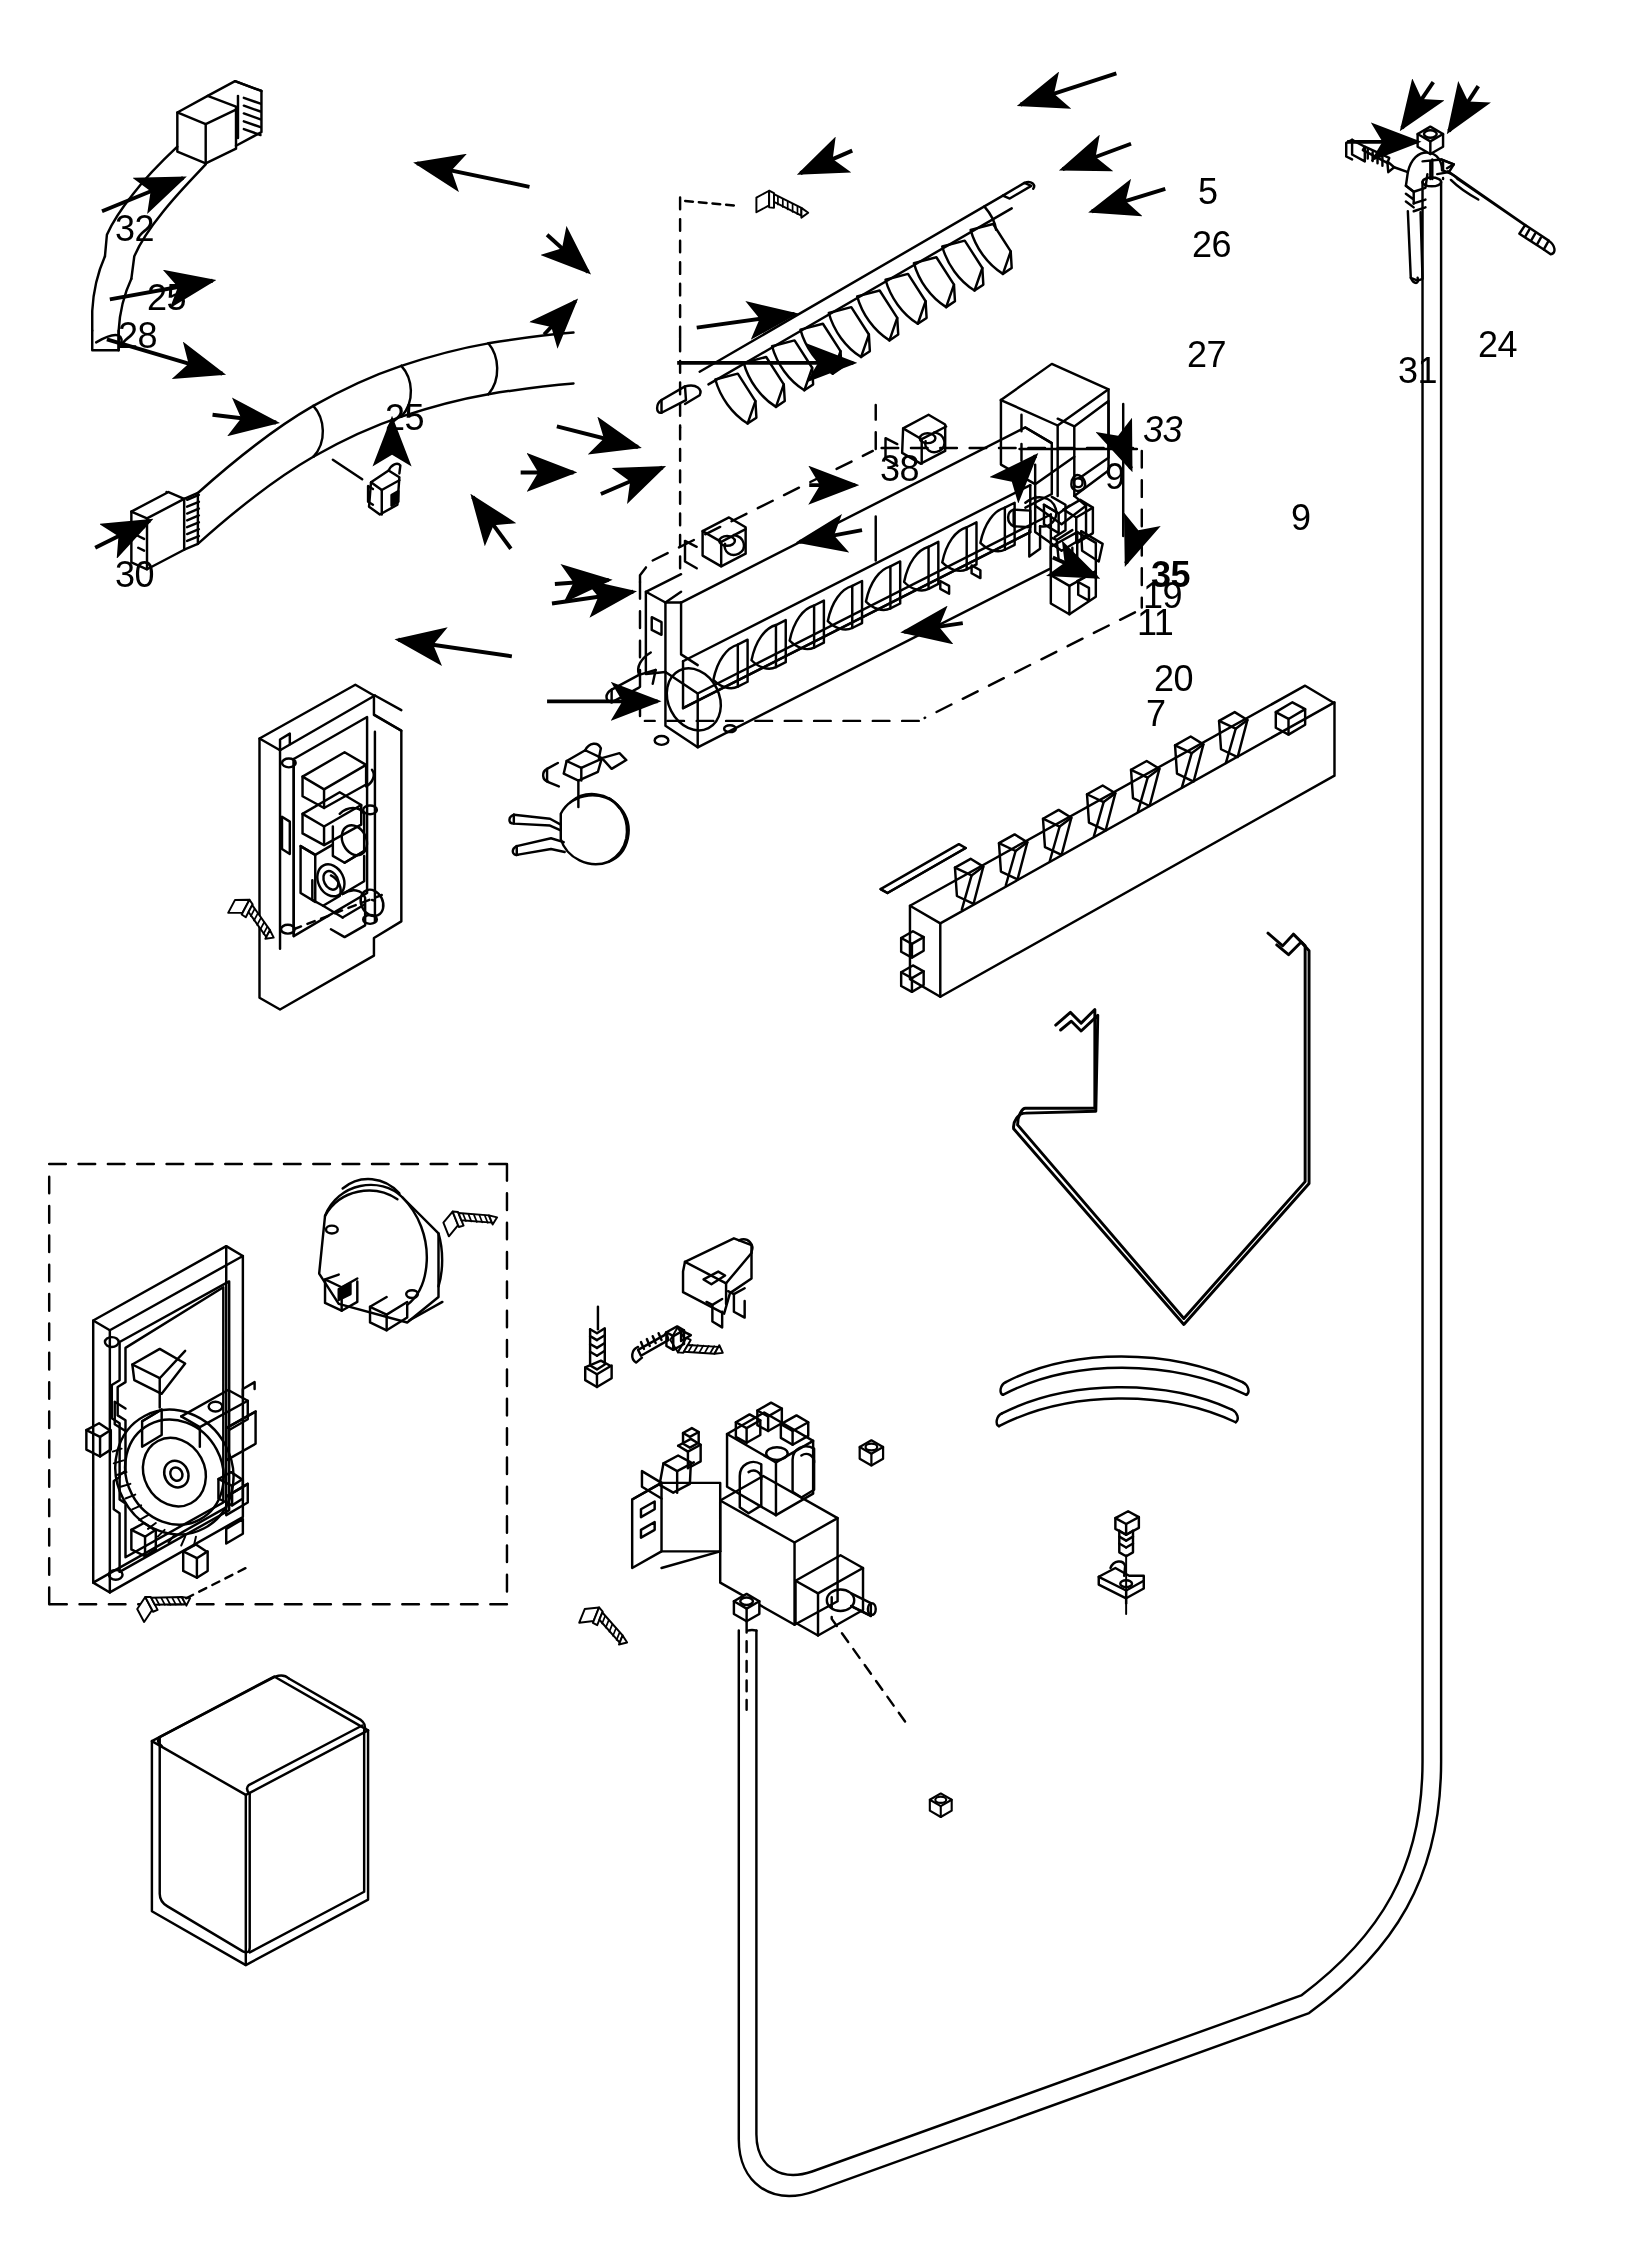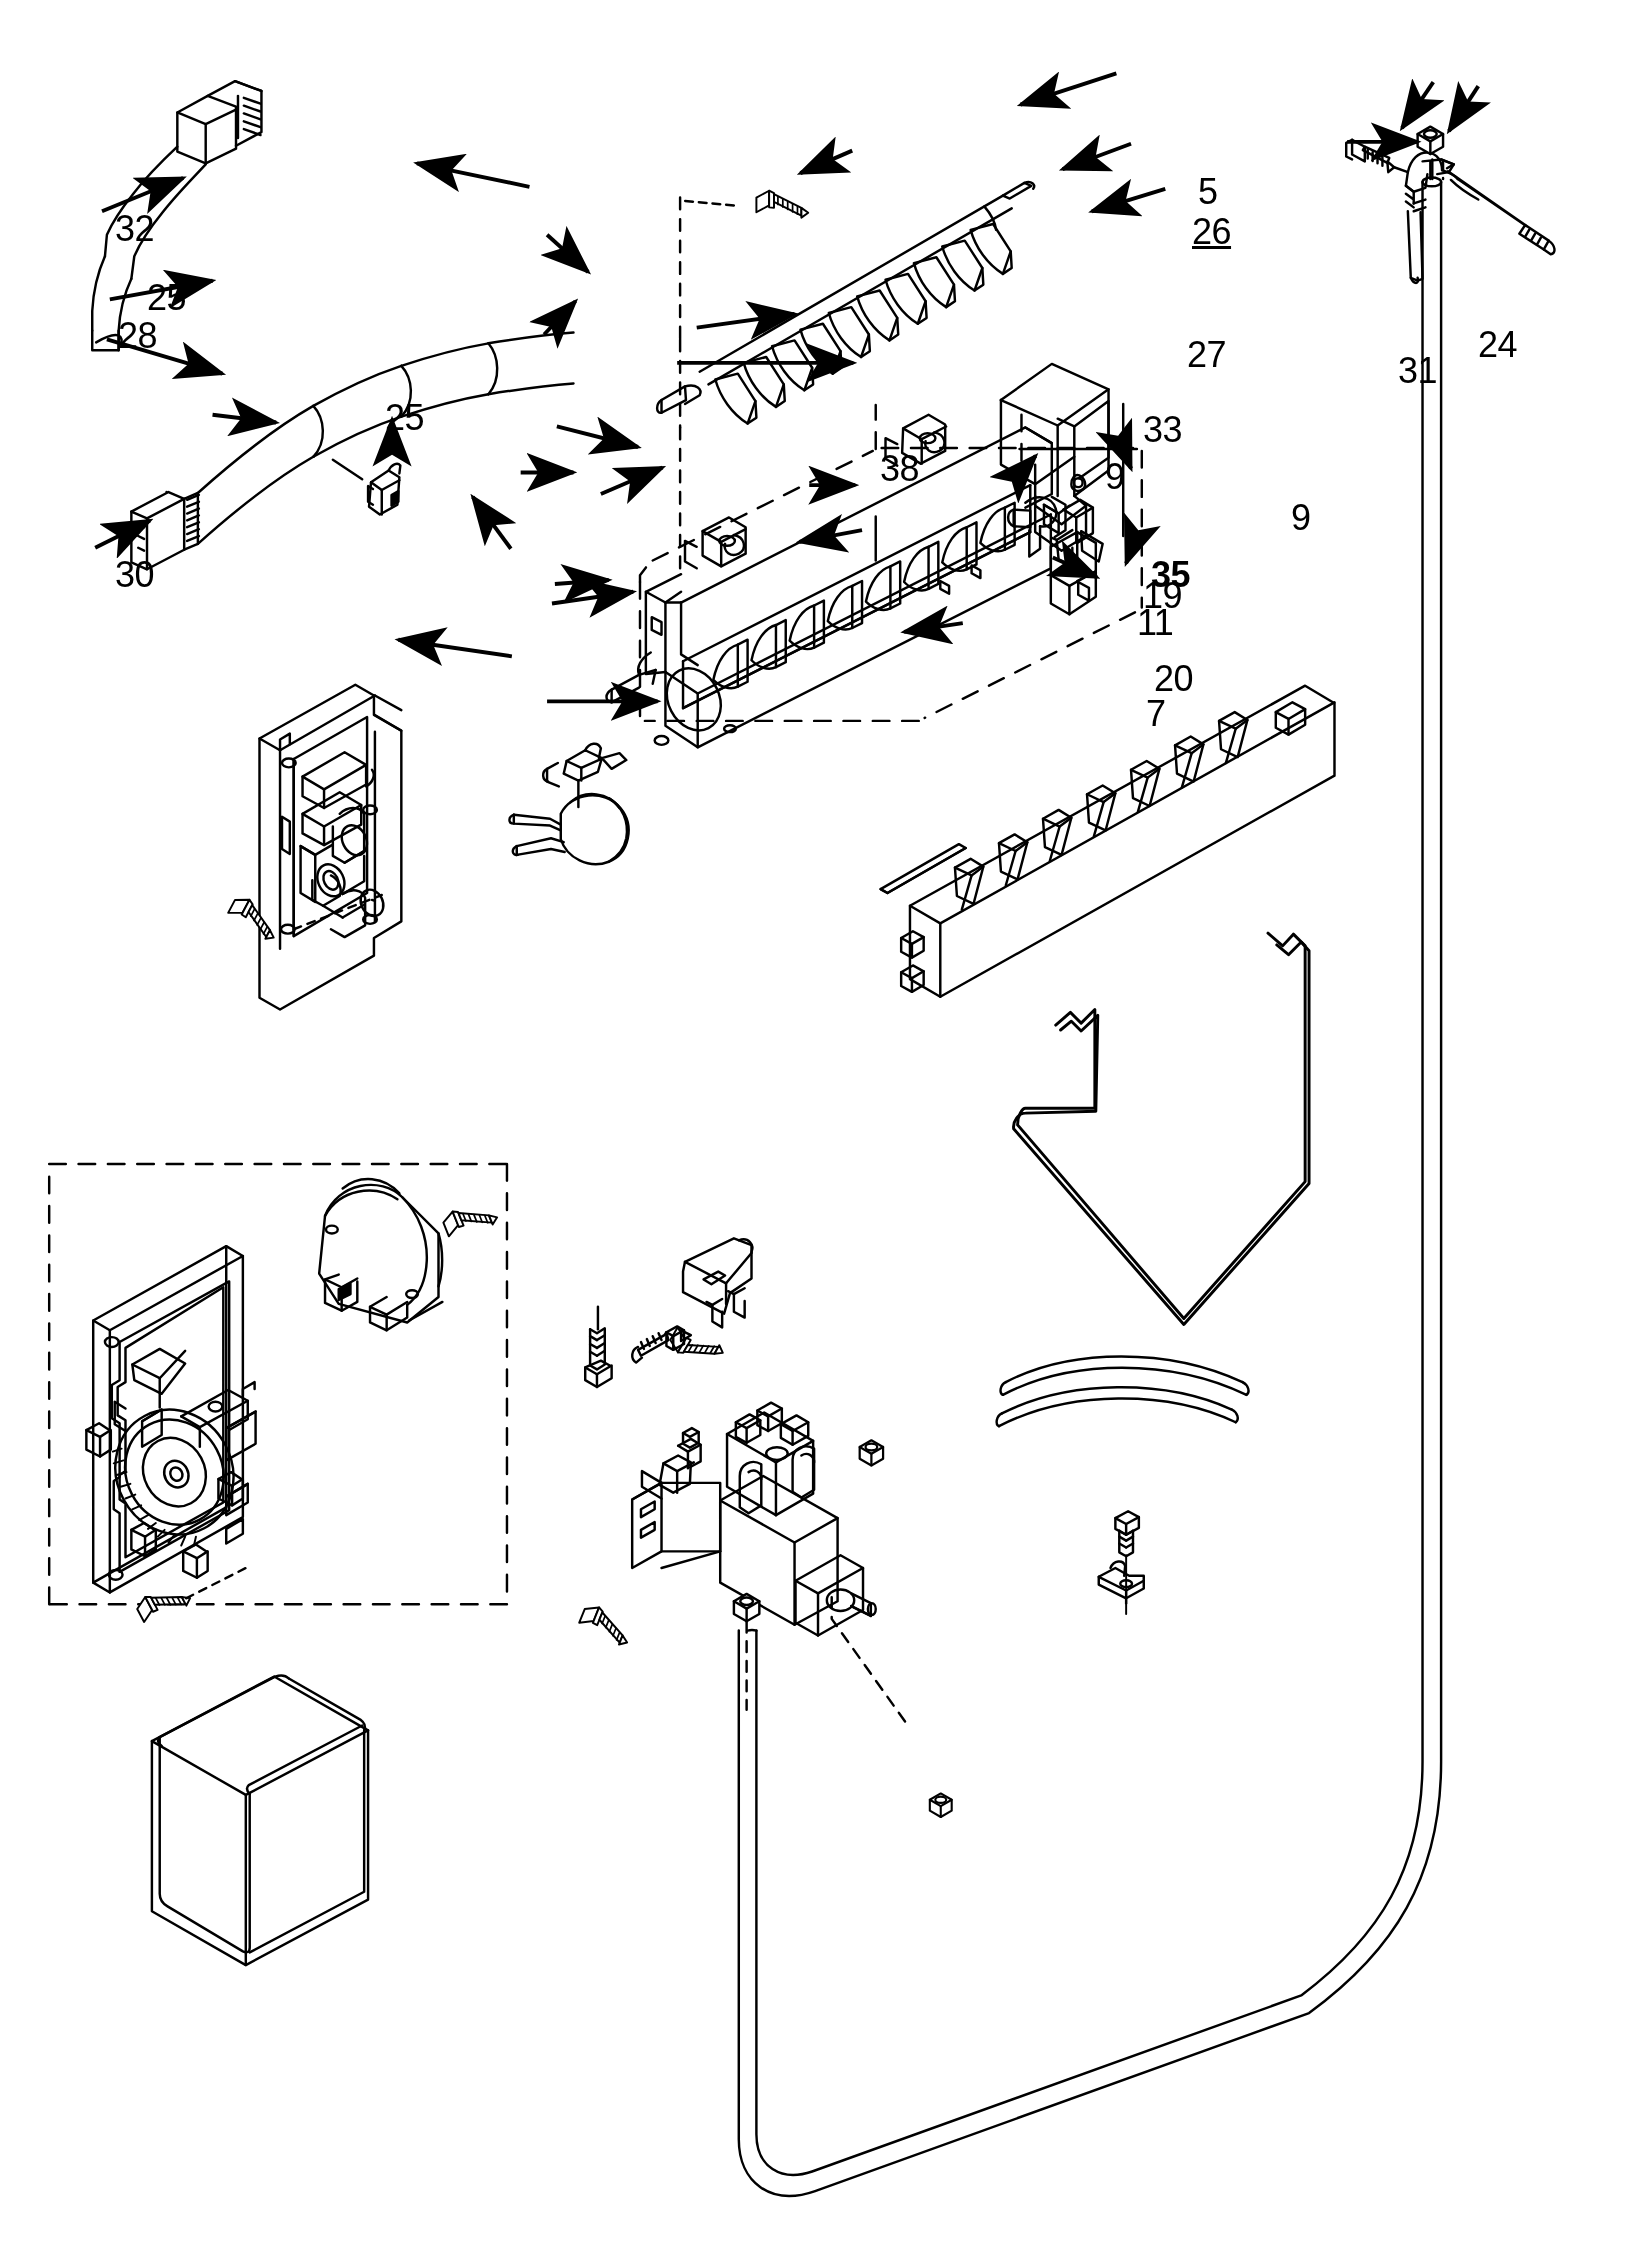--- a/index.html
+++ b/index.html
@@ -662,28 +662,28 @@
     <path d="M1134,1194 L1244,1186" marker-end="url(#ar)"></path>
     <path d="M1128,1234 L1294,1210" marker-end="url(#ar)"></path>
     <path d="M1968,1274 L1848,1292" marker-end="url(#ar)"></path>
     <path d="M1046,1342 L814,1308" marker-end="url(#ar)"></path>
     <path d="M1118,1434 L1344,1434" marker-end="url(#ar)"></path>
   </g>
 </svg>
 
 <span class="callout" style="left: 1198px; top: 174px;">5</span>
 <span class="callout" style="left: 115px; top: 211px;">32</span>
-<span class="callout" style="left: 1192px; top: 214px; text-decoration: underline;">26</span>
+<span class="callout" style="left: 1192px; top: 227px;">26</span>
 <span class="callout" style="left: 147px; top: 280px;">25</span>
 <span class="callout" style="left: 118px; top: 318px;">28</span>
 <span class="callout" style="left: 1187px; top: 337px;">27</span>
 <span class="callout" style="left: 1444px; top: 327px; padding-left: 34px;">24</span>
 <span class="callout" style="left: 1398px; top: 353px;">31</span>
 <span class="callout" style="left: 385px; top: 400px;">25</span>
-<span class="callout" style="left: 1143px; top: 412px;">33</span>
+<span class="callout" style="left: 1143px; top: 412px; font-style: italic;">33</span>
 
 <span class="callout" style="left: 880px; top: 451px;">38</span>
 <span class="callout" style="left: 1105px; top: 459px;">9</span>
 
 <span class="callout" style="left: 1291px; top: 500px;">9</span>
 
 <span class="callout" style="left: 1151px; top: 557px; font-weight: bold;">35</span>
 <span class="callout" style="left: 115px; top: 557px;">30</span>
 <span class="callout" style="left: 1143px; top: 578px;">19</span>
 <span class="callout" style="left: 1137px; top: 605px;">11</span>

